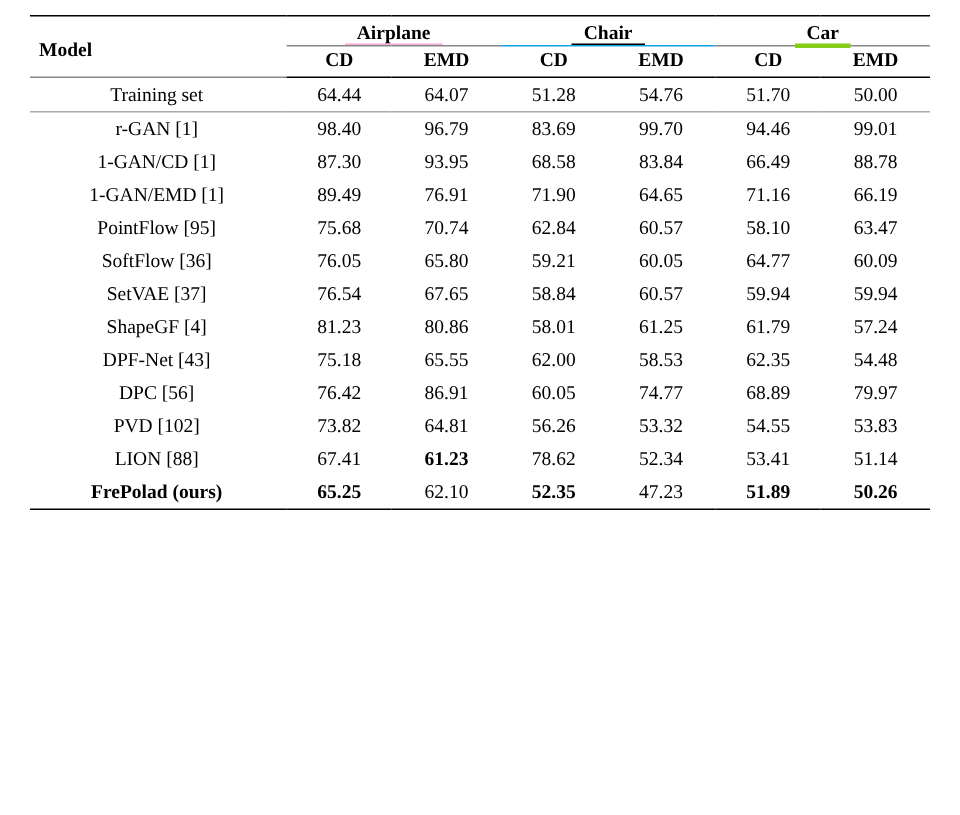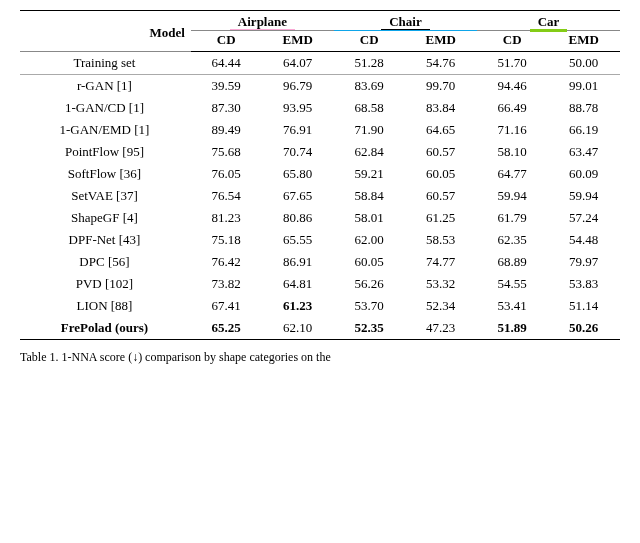--- a/index.html
+++ b/index.html
@@ -43,21 +43,21 @@
     }
   </style>
 </head>
 <body>
 
 <div class="table-container">
   <table>
     <thead>
 
       <tr class="group-header-row border-top">
-        <th rowspan="2" style="text-align:right; vertical-align:middle; border-top:1.5px solid #000; border-bottom: 1px solid #888;">Model</th>
+        <th rowspan="2" style="text-align:left; vertical-align:middle; border-top:1.5px solid #000; border-bottom: 1px solid #888;">Model</th>
         <th colspan="2" style="border-top:1.5px solid #000; border-bottom:1px solid #888;">
           <span style="border-bottom: 1px solid #f9a8d4; padding: 0 8px;">Airplane</span>
         </th>
         <th colspan="2" style="border-top:1.5px solid #000; border-bottom:1px solid #0ea5e9;">
           <span style="border-bottom: 1px solid #000; padding: 0 8px;">Chair</span>
         </th>
         <th colspan="2" style="border-top:1.5px solid #000; border-bottom:1px solid #888;">
           <span style="border-bottom: 3px solid #84cc16; padding: 0 8px; text-align: right;">Car</span>
         </th>
       </tr>
@@ -75,21 +75,21 @@
           <td class="model-col">Training set</td>
           <td>64.44</td>
           <td>64.07</td>
           <td>51.28</td>
           <td>54.76</td>
           <td>51.70</td>
           <td>50.00</td>
         </tr>
         <tr style="border-top: 1px solid rgb(170, 170, 170);">
           <td class="model-col">r-GAN [1]</td>
-          <td>39.59</td>
+          <td>98.40</td>
           <td>96.79</td>
           <td>83.69</td>
           <td>99.70</td>
           <td>94.46</td>
           <td>99.01</td>
         </tr>
         <tr>
           <td class="model-col">1-GAN/CD [1]</td>
           <td>87.30</td>
           <td>93.95</td>
@@ -167,37 +167,36 @@
           <td>64.81</td>
           <td>56.26</td>
           <td>53.32</td>
           <td>54.55</td>
           <td>53.83</td>
         </tr>
         <tr>
           <td class="model-col">LION [88]</td>
           <td>67.41</td>
           <td style="font-weight: bold;">61.23</td>
-          <td>53.70</td>
+          <td>78.62</td>
           <td style="font-weight: normal;">52.34</td>
           <td>53.41</td>
           <td>51.14</td>
         </tr>
         <tr style="border-bottom: 1.5px solid rgb(0, 0, 0);">
           <td class="model-col" style="font-weight: bold; border-bottom: 1.5px solid rgb(0, 0, 0);">FrePolad (ours)</td>
           <td style="font-weight: bold; border-bottom: 1.5px solid rgb(0, 0, 0);">65.25</td>
           <td style="border-bottom: 1.5px solid rgb(0, 0, 0);">62.10</td>
           <td style="font-weight: bold; border-bottom: 1.5px solid rgb(0, 0, 0);">52.35</td>
           <td style="border-bottom: 1.5px solid rgb(0, 0, 0);">47.23</td>
           <td style="font-weight: bold; border-bottom: 1.5px solid rgb(0, 0, 0);">51.89</td>
           <td style="font-weight: bold; border-bottom: 1.5px solid rgb(0, 0, 0);">50.26</td>
         </tr>
       </tbody>
   </table>
-  <p class="caption">Table 1. 1-NNA score (↓) comparison by shape categories on the</p>
 </div>
 
 <style>
   tbody tr:first-child td {
     border-bottom: 1px solid #aaa;
   }
   tbody tr:last-child td {
     border-bottom: 1.5px solid #000;
   }
 </style>

